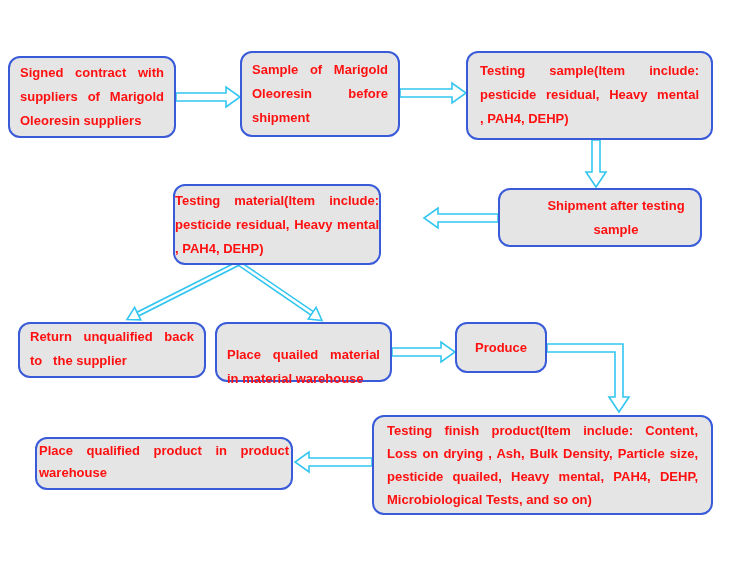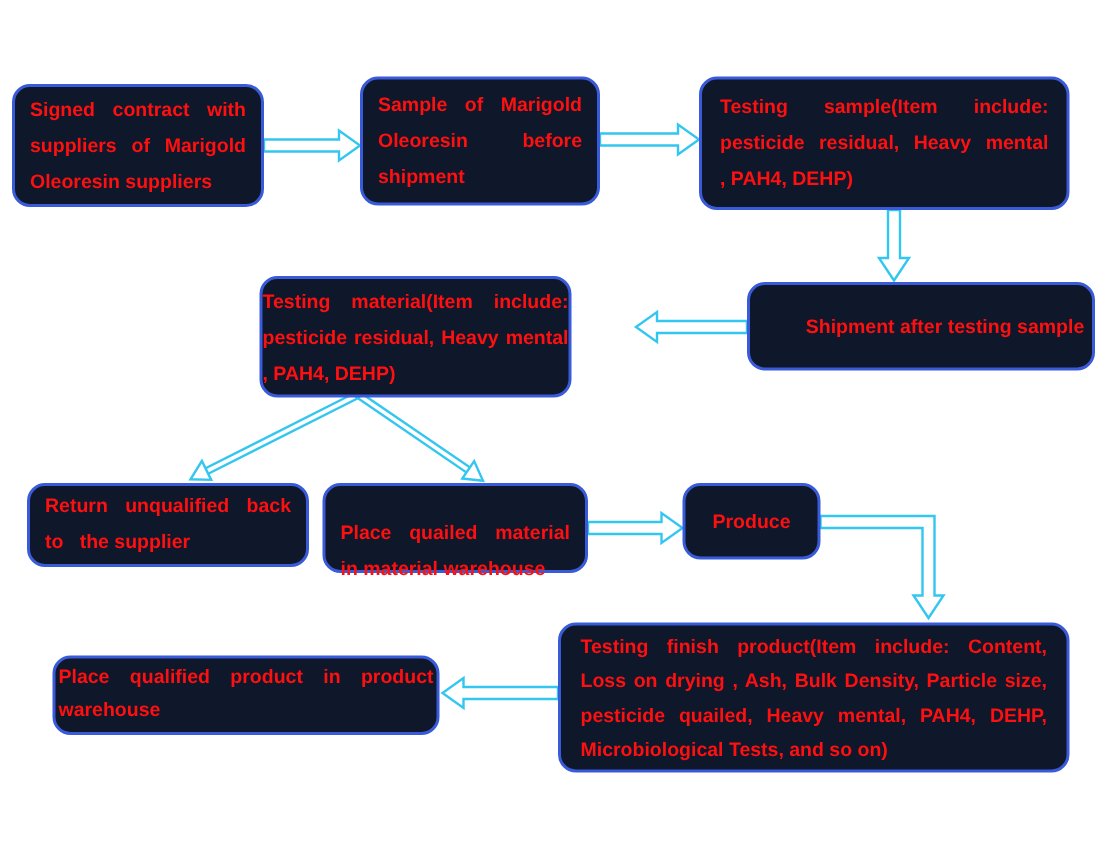--- a/index.html
+++ b/index.html
@@ -23,21 +23,21 @@
     stroke: var(--cyan);
     fill: #ffffff;
     stroke-width: 1.6;
     stroke-linejoin: miter;
   }
   .box {
     position: absolute;
     box-sizing: border-box;
     border: 2px solid var(--blue);
     border-radius: 12px;
-    background: #0f172a;
+    background: #e5e5e5;
     color: var(--red);
     font-weight: bold;
     font-size: 13px;
     line-height: 24px;
   }
   .box .line {
     white-space: pre-wrap;
     text-align: left;
   }
   .box.justify .line:not(:last-child) {
@@ -48,21 +48,21 @@
     display: flex;
     flex-direction: column;
     align-items: center;
     justify-content: center;
   }
   .box.center .line { text-align: center; }
 
   #b1  { left: 8px;   top: 56px;  width: 168px; height: 82px;  padding: 3px 10px; }
   #b2  { left: 240px; top: 51px;  width: 160px; height: 86px;  padding: 5px 10px; }
   #b3  { left: 466px; top: 51px;  width: 247px; height: 89px;  padding: 6px 12px; }
-  #b4  { left: 498px; top: 188px; width: 232px; height: 59px; padding-left: 32px; }
+  #b4  { left: 498px; top: 188px; width: 204px; height: 59px; padding-left: 32px; }
   #b5  { left: 173px; top: 184px; width: 208px; height: 81px;  padding: 3px 0; }
   #b6  { left: 18px;  top: 322px; width: 188px; height: 56px;  padding: 1px 10px; }
   #b7  { left: 215px; top: 322px; width: 177px; height: 60px;  padding: 19px 10px; }
   #b8  { left: 455px; top: 322px; width: 92px;  height: 51px; }
   #b9  { left: 372px; top: 415px; width: 341px; height: 100px; padding: 2px 13px; line-height: 23px; }
   #b10 { left: 35px;  top: 437px; width: 258px; height: 53px;  padding: 1px 2px; line-height: 22px; }
 </style>
 </head>
 <body>
 

